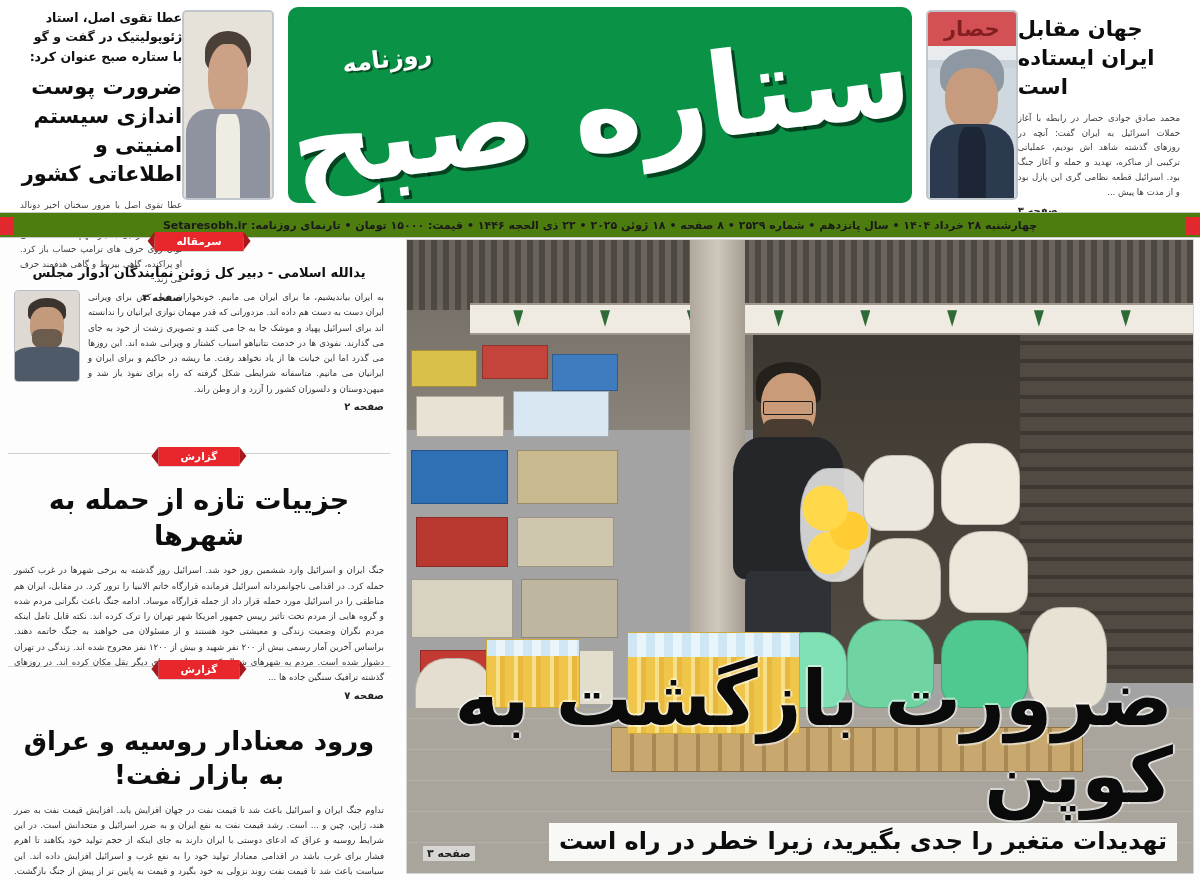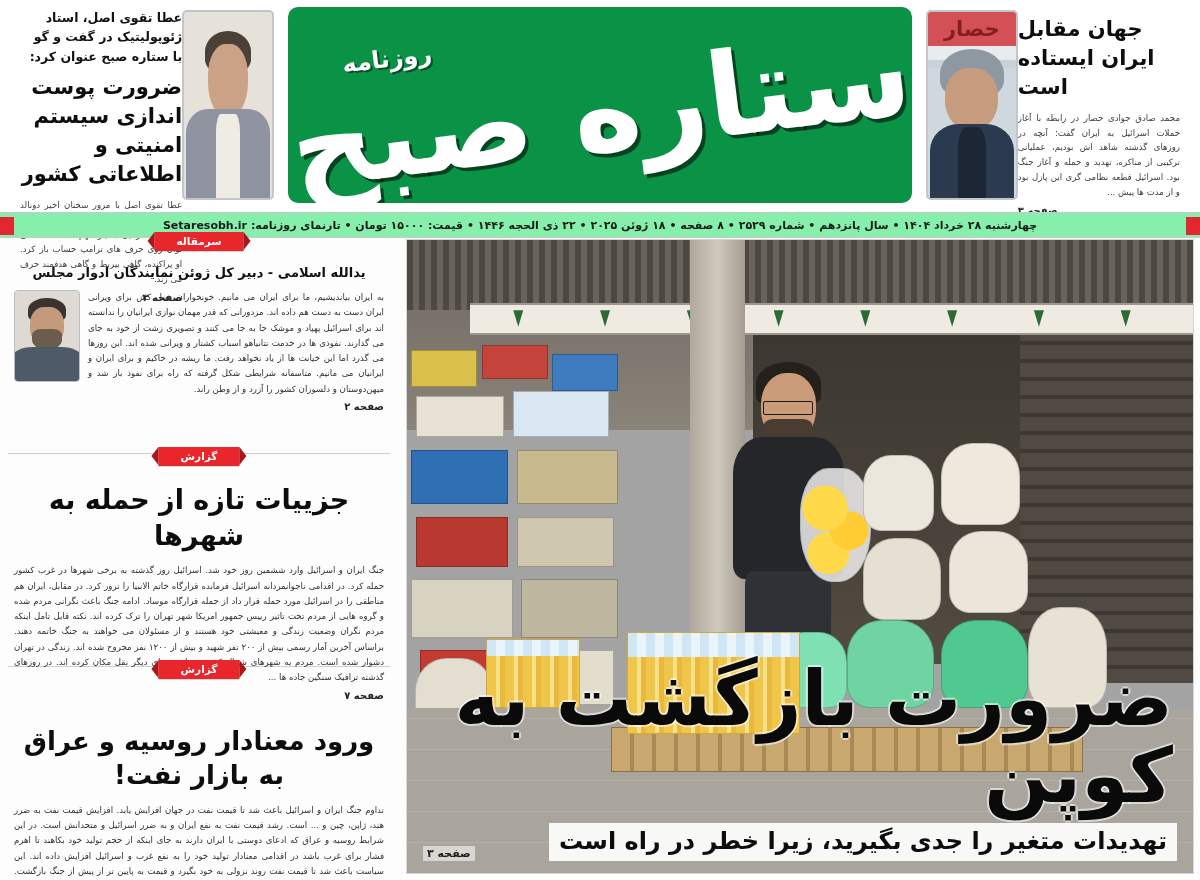--- a/index.html
+++ b/index.html
@@ -135,21 +135,21 @@
     position: absolute; top: 38px; left: 54px;
     color: #ffffff; font-size: 24px; font-weight: 700;
     transform: rotate(-7deg);
     text-shadow: 2px 2px 0 rgba(0,0,0,.45);
   }
 
   
   .infobar {
     position: absolute; top: 212px; right: 0;
     width: 1200px; height: 26px;
-    background: #86efac;
+    background: #4d7c0f;
     border-top: 1px solid #c9c9c9;
     border-bottom: 1px solid #c9c9c9;
     display: flex; align-items: center; justify-content: center;
     overflow: hidden;
   }
   .infobar-text {
     font-size: 11px; color: #1a1a1a; font-weight: 600;
     white-space: nowrap; direction: rtl;
   }
   .infobar .tab-l, .infobar .tab-r {

